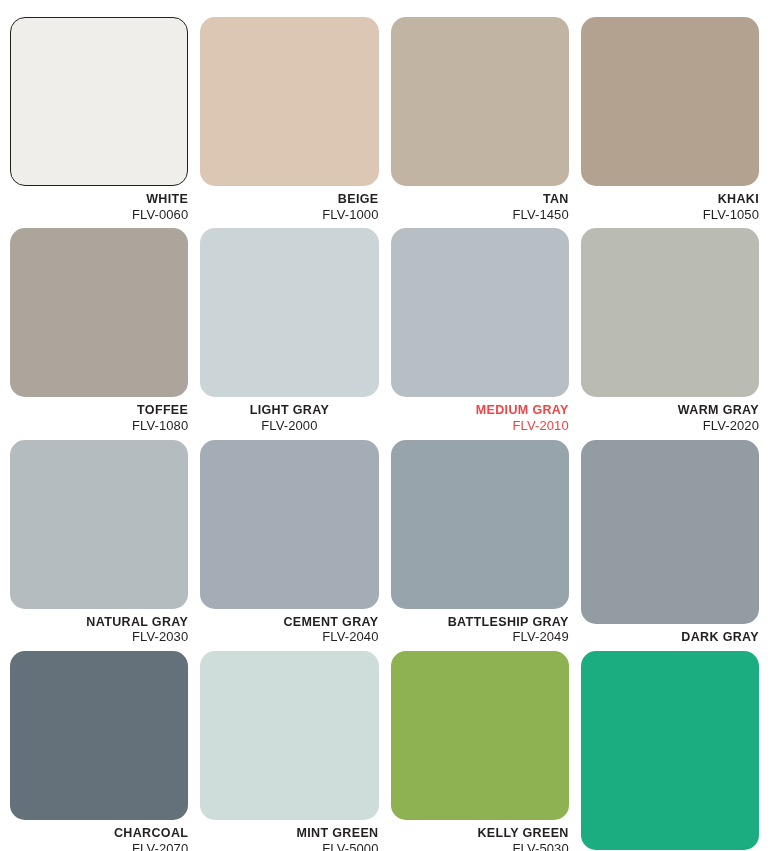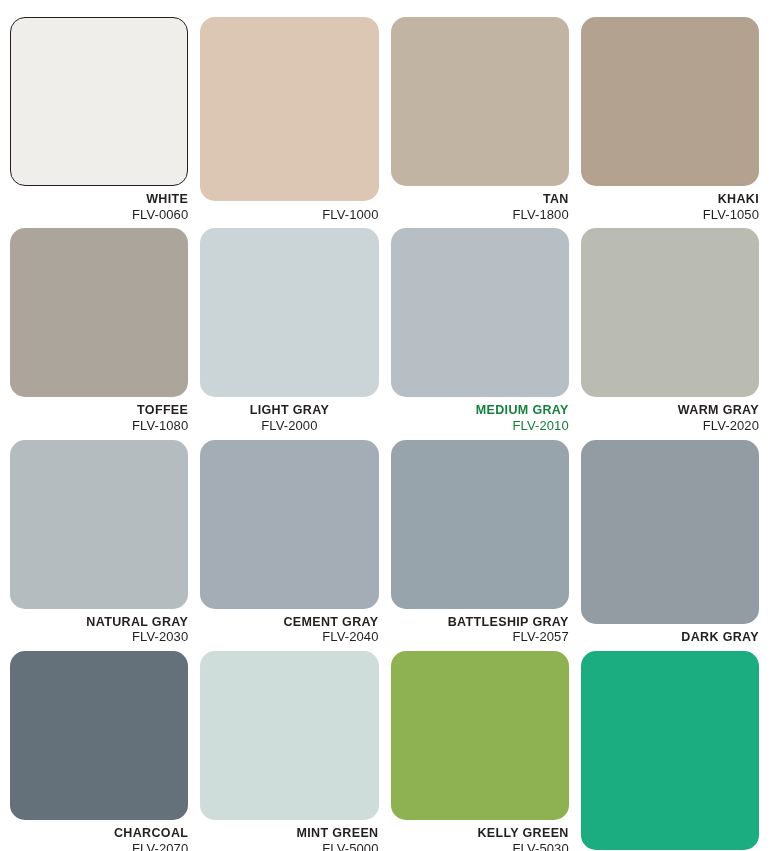--- a/index.html
+++ b/index.html
@@ -72,28 +72,29 @@
     <div class="swatch-cell">
       <div class="swatch-chip bordered" style="background: rgb(240, 238, 234); border-color: rgb(35, 31, 32);"></div>
       <div class="swatch-caption" style="color: rgb(35, 31, 32);">
         <span class="swatch-name">WHITE</span>
         <span class="swatch-code">FLV-0060</span>
       </div>
     </div>
     <div class="swatch-cell">
       <div class="swatch-chip" style="background: rgb(220, 198, 180);"></div>
       <div class="swatch-caption" style="color: rgb(35, 31, 32);">
+        <span class="swatch-name">BEIGE</span>
         <span class="swatch-code">FLV-1000</span>
       </div>
     </div>
     <div class="swatch-cell">
       <div class="swatch-chip" style="background: rgb(194, 180, 163);"></div>
       <div class="swatch-caption" style="color: rgb(35, 31, 32);">
         <span class="swatch-name">TAN</span>
-        <span class="swatch-code">FLV-1800</span>
+        <span class="swatch-code">FLV-1450</span>
       </div>
     </div>
     <div class="swatch-cell">
       <div class="swatch-chip" style="background: rgb(179, 162, 144);"></div>
       <div class="swatch-caption" style="color: rgb(35, 31, 32);">
         <span class="swatch-name">KHAKI</span>
         <span class="swatch-code">FLV-1050</span>
       </div>
     </div>
     <div class="swatch-cell">
@@ -105,21 +106,21 @@
     </div>
     <div class="swatch-cell">
       <div class="swatch-chip" style="background: rgb(203, 212, 215);"></div>
       <div class="swatch-caption" style="color: rgb(35, 31, 32); text-align: center;">
         <span class="swatch-name">LIGHT GRAY</span>
         <span class="swatch-code">FLV-2000</span>
       </div>
     </div>
     <div class="swatch-cell">
       <div class="swatch-chip" style="background: rgb(183, 190, 196);"></div>
-      <div class="swatch-caption" style="color: #15803d;">
+      <div class="swatch-caption" style="color: #ef4444;">
         <span class="swatch-name">MEDIUM GRAY</span>
         <span class="swatch-code">FLV-2010</span>
       </div>
     </div>
     <div class="swatch-cell">
       <div class="swatch-chip" style="background: rgb(186, 187, 178);"></div>
       <div class="swatch-caption" style="color: rgb(35, 31, 32);">
         <span class="swatch-name">WARM GRAY</span>
         <span class="swatch-code">FLV-2020</span>
       </div>
@@ -135,21 +136,21 @@
       <div class="swatch-chip" style="background: rgb(164, 173, 182);"></div>
       <div class="swatch-caption" style="color: rgb(35, 31, 32);">
         <span class="swatch-name">CEMENT GRAY</span>
         <span class="swatch-code">FLV-2040</span>
       </div>
     </div>
     <div class="swatch-cell">
       <div class="swatch-chip" style="background: rgb(152, 164, 171);"></div>
       <div class="swatch-caption" style="color: rgb(35, 31, 32);">
         <span class="swatch-name">BATTLESHIP GRAY</span>
-        <span class="swatch-code">FLV-2057</span>
+        <span class="swatch-code">FLV-2049</span>
       </div>
     </div>
     <div class="swatch-cell">
       <div class="swatch-chip" style="background: rgb(147, 156, 162);"></div>
       <div class="swatch-caption" style="color: rgb(35, 31, 32);">
         <span class="swatch-name">DARK GRAY</span>
       </div>
     </div>
     <div class="swatch-cell">
       <div class="swatch-chip" style="background: rgb(100, 112, 122);"></div>

